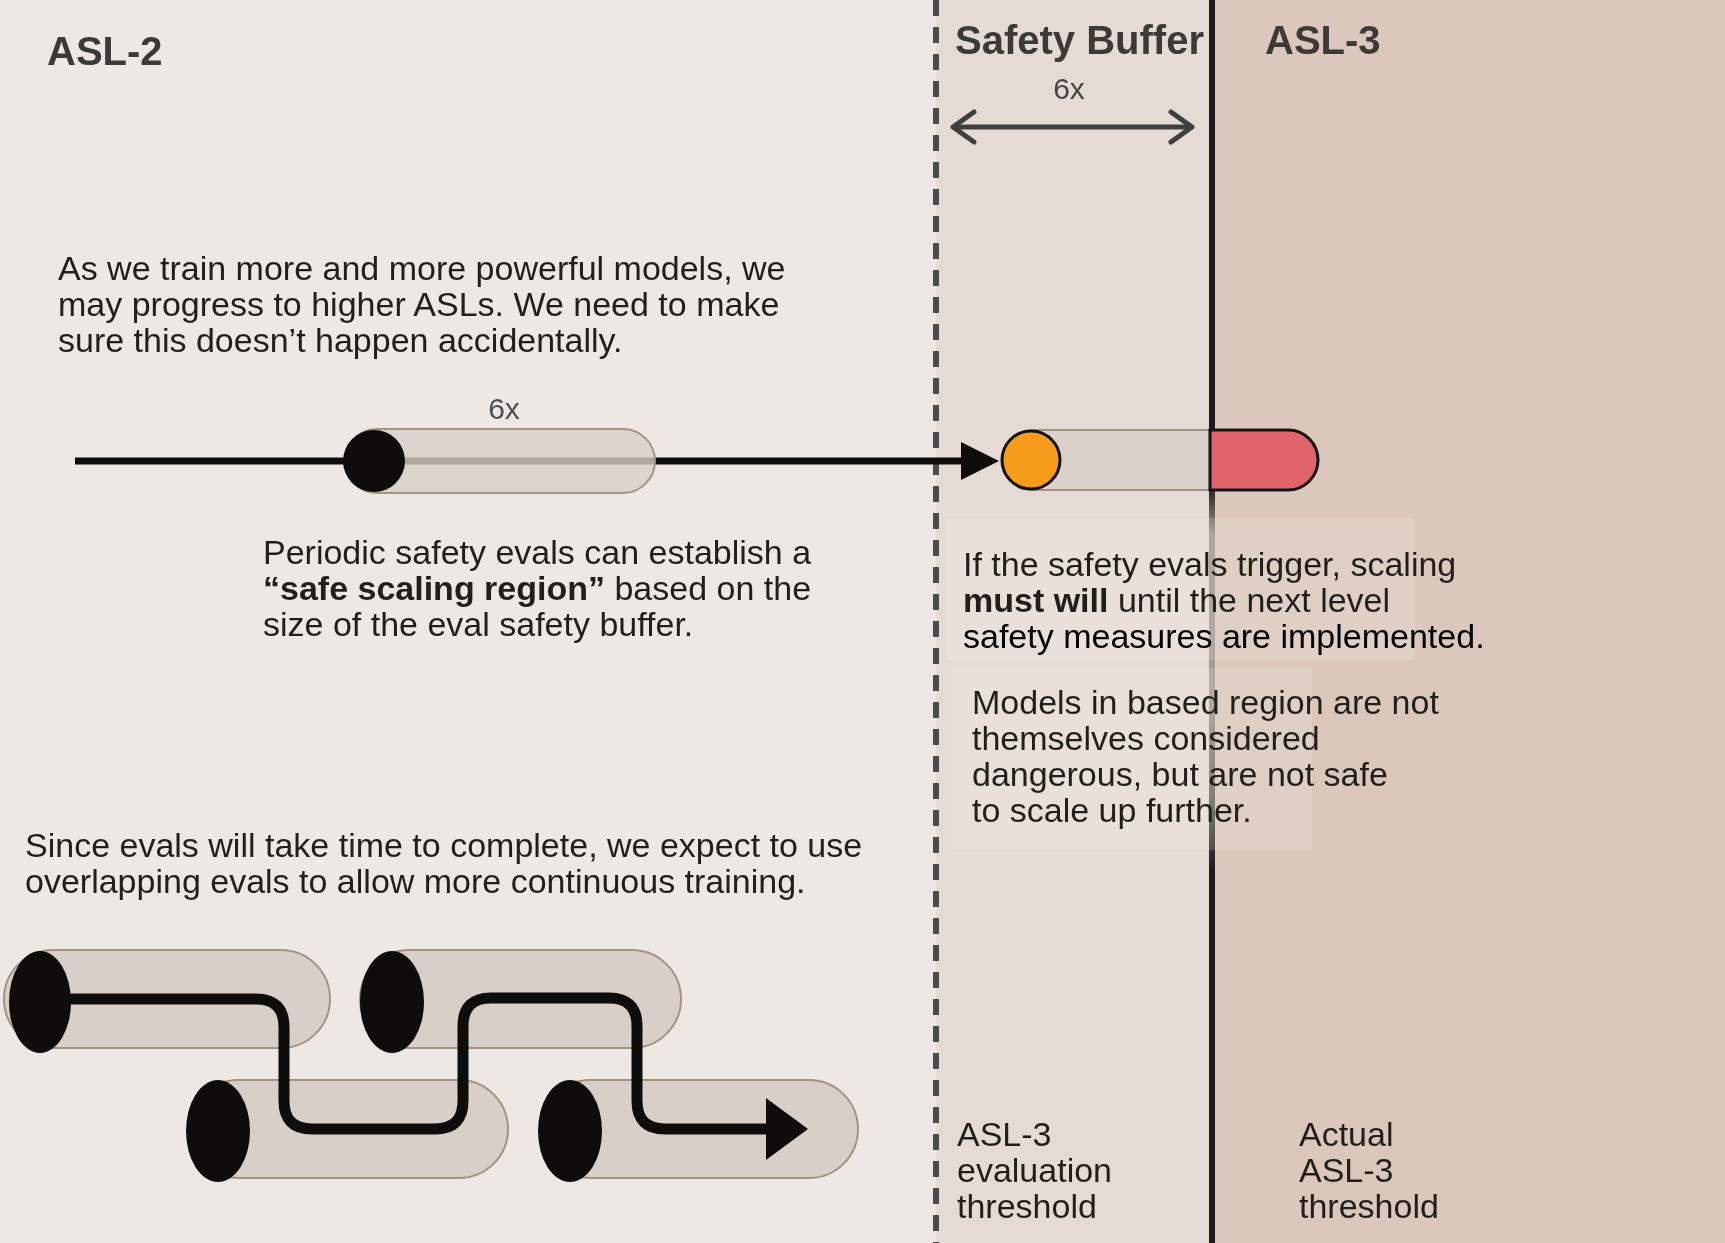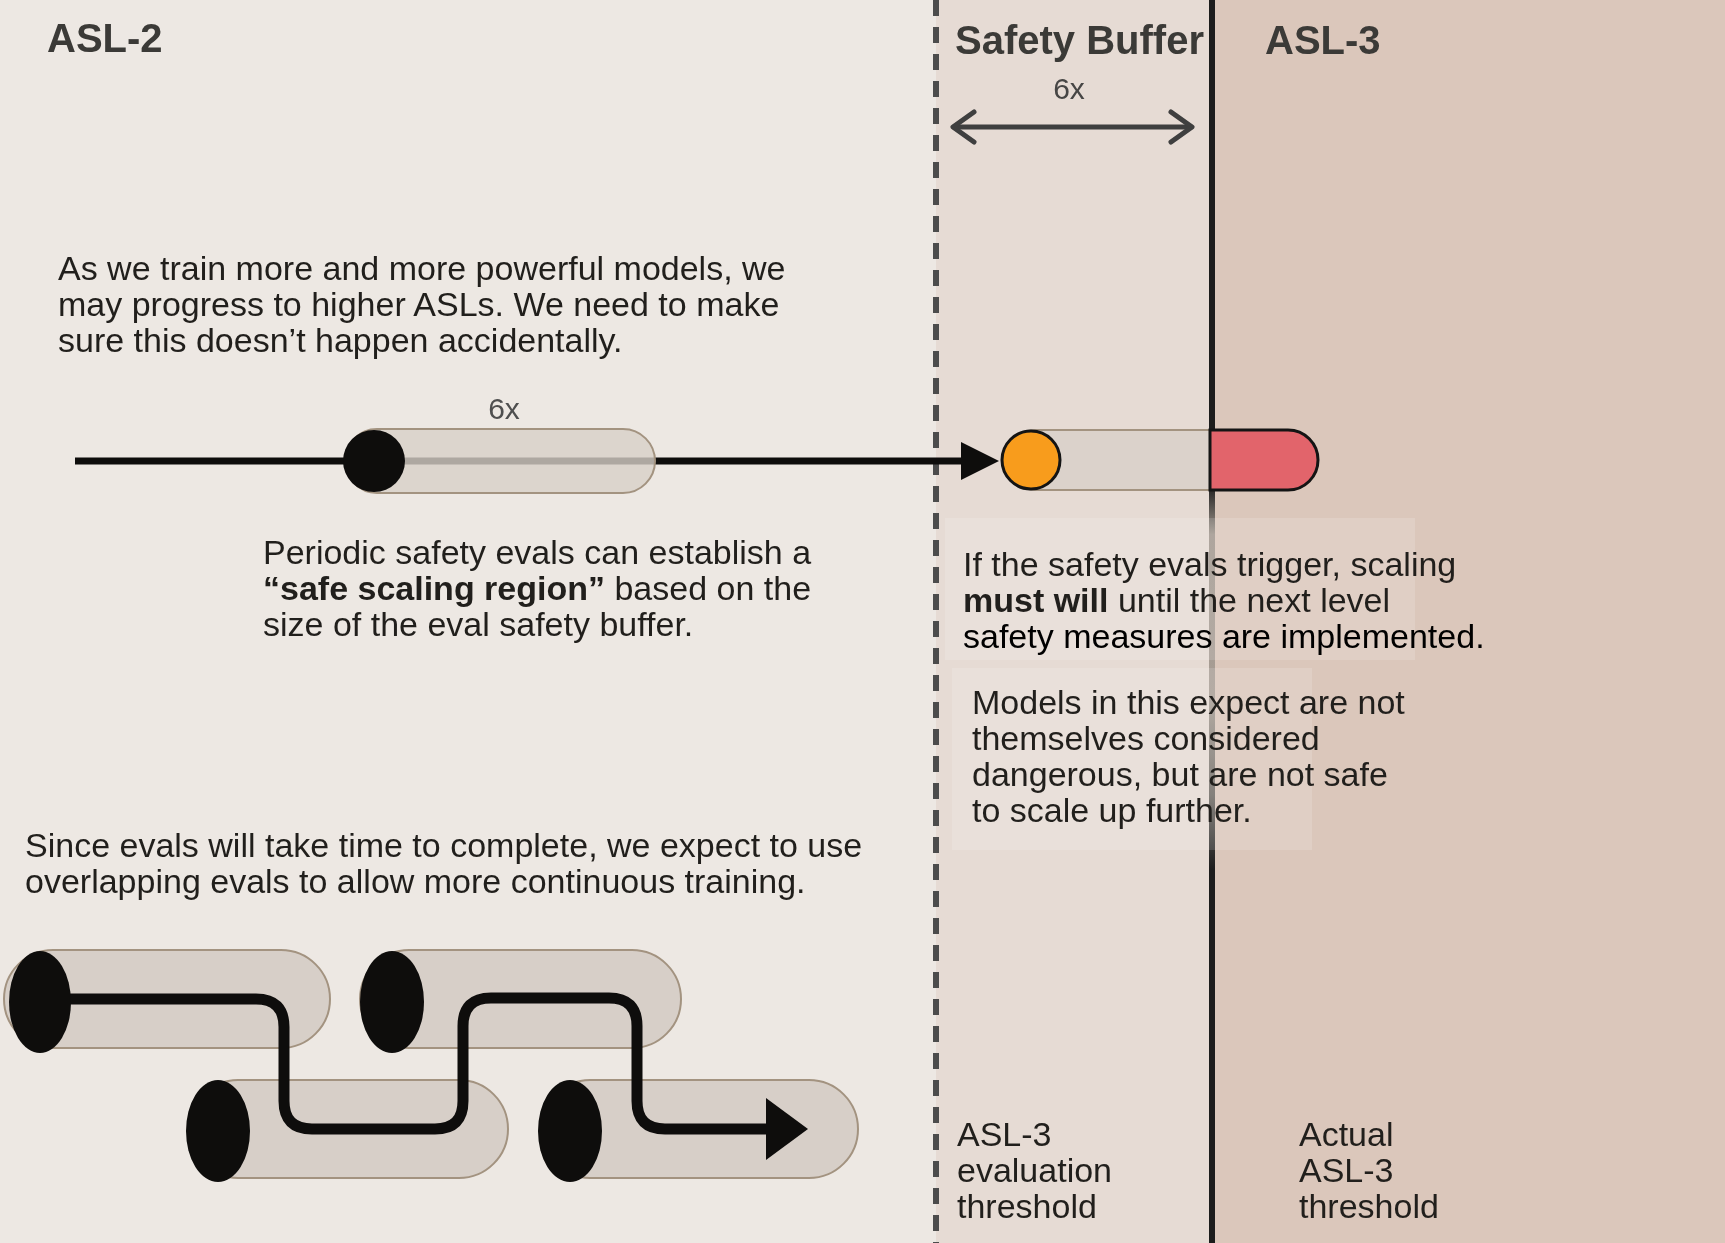--- a/index.html
+++ b/index.html
@@ -23,21 +23,21 @@
       #a0968d 43%,#a89e95 56%,#6f6a64 64%,
       #1c1c1c 70%,#1c1c1c 100%);
   }
   .soft-overlay{position:absolute;background:rgba(255,255,255,0.15);}
   #overlay-trigger{left:945px;top:518px;width:470px;height:142px;}
   #overlay-models{left:952px;top:668px;width:360px;height:182px;}
 
   .title{
     position:absolute;font-weight:700;font-size:40px;color:#3b3a37;white-space:nowrap;
   }
-  #title-asl2{left:47px;top:16px;}
+  #title-asl2{left:47px;top:29px;}
   #title-buffer{left:955px;top:18px;}
   #title-asl3{left:1265px;top:18px;}
 
   .para{
     position:absolute;font-size:34px;line-height:36px;color:#211f1c;white-space:pre-line;
   }
   .para b{font-weight:700;}
   .muted{color:#000000;}
   .scale-label{
     position:absolute;width:60px;text-align:center;font-size:30px;color:#474645;white-space:nowrap;
@@ -122,21 +122,21 @@
 sure this doesn’t happen accidentally.</div>
 
   <div class="para" id="p-periodic"><span>Periodic safety evals can establish a
 </span><b>“safe scaling region”</b><span> based on the
 size of the eval safety buffer.</span></div>
 
   <div class="para" id="p-trigger"><span>If the safety evals trigger, scaling
 </span><b>must will</b><span> until the next level
 </span><span class="muted">safety measures are implemented.</span></div>
 
-  <div class="para" id="p-models">Models in this expect are not
+  <div class="para" id="p-models">Models in based region are not
 themselves considered
 dangerous, but are not safe
 to scale up further.</div>
 
   <div class="para" id="p-overlap">Since evals will take time to complete, we expect to use
 overlapping evals to allow more continuous training.</div>
 
   <div class="para" id="label-eval-threshold">ASL-3
 evaluation
 threshold</div>

